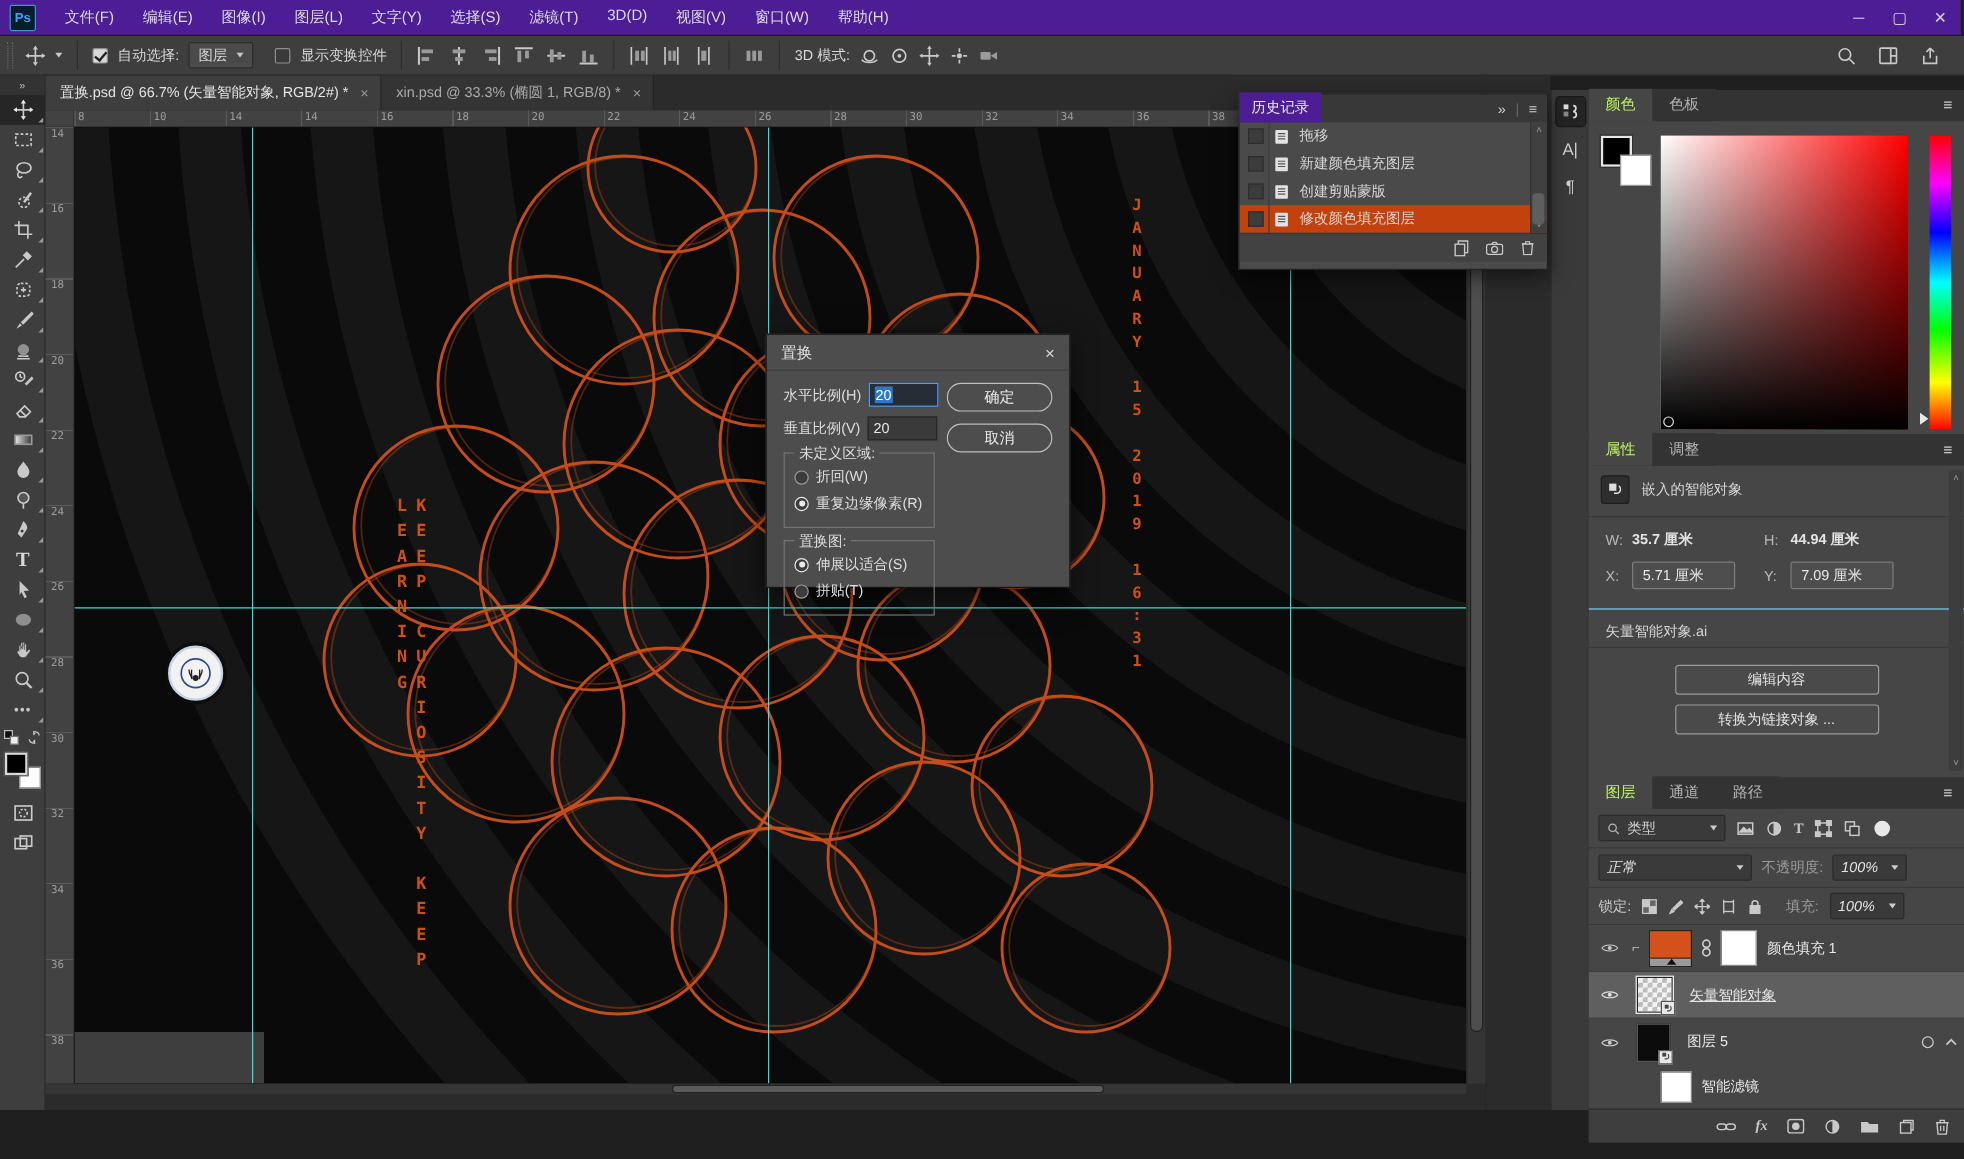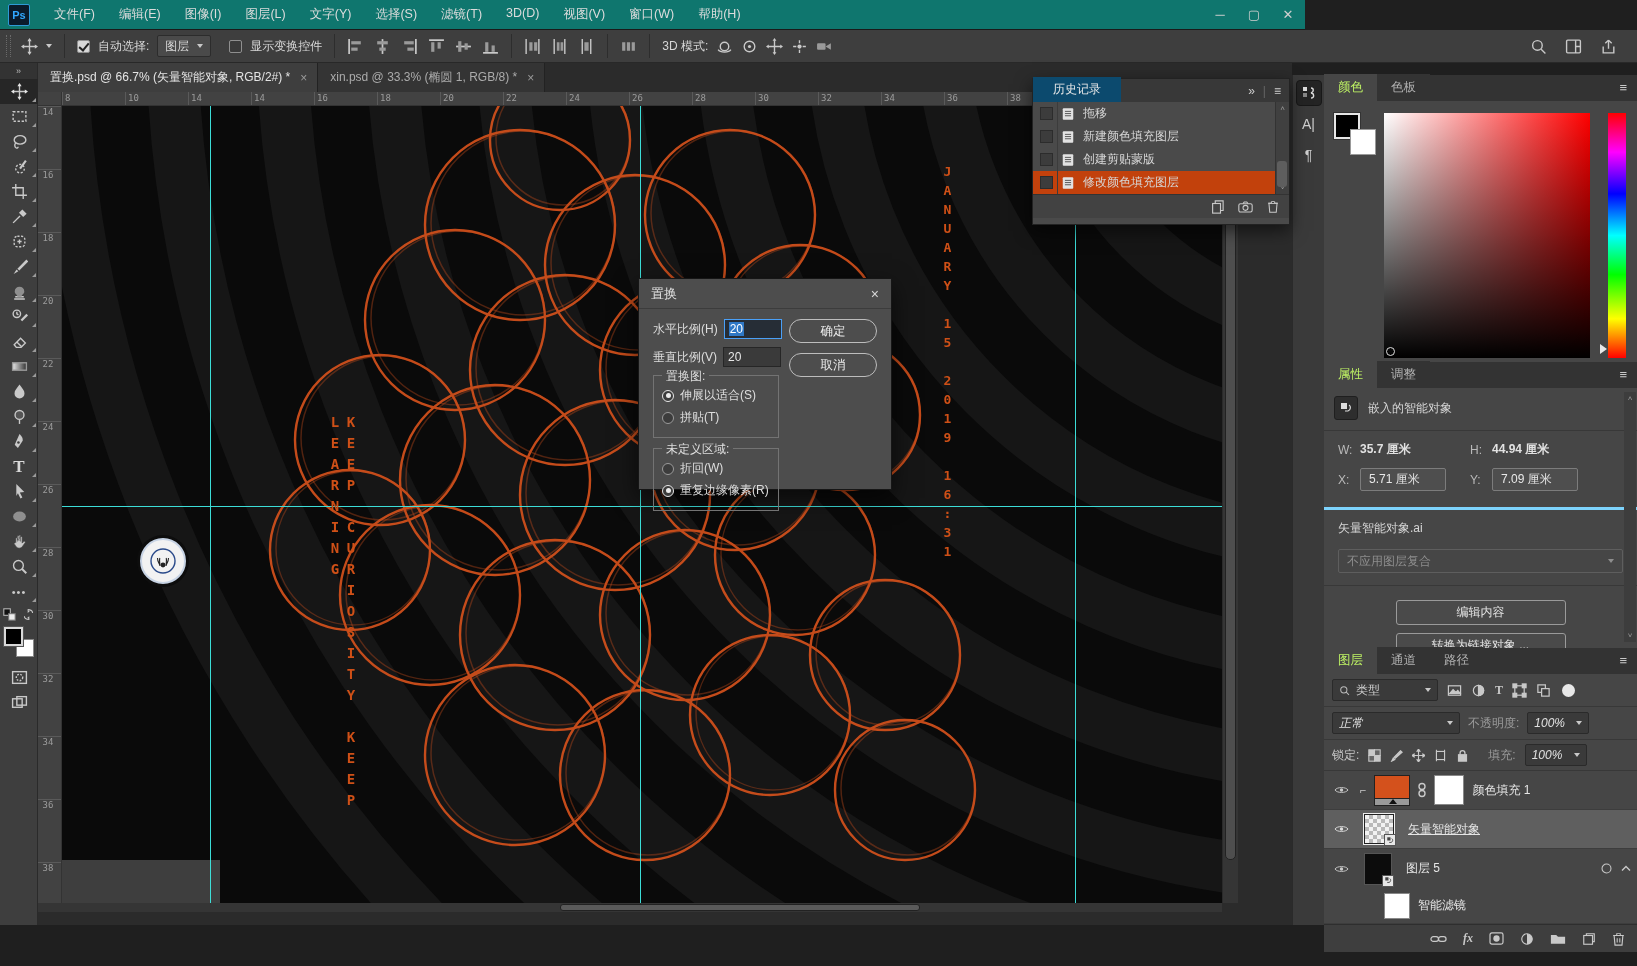--- a/index.html
+++ b/index.html
@@ -6,21 +6,21 @@
   html,body { width:1637px; height:966px; background:#1f1f1f; overflow:hidden;
     font-family:"Liberation Sans","DejaVu Sans",sans-serif; font-size:12px; color:#d6d6d6;
     -webkit-font-smoothing:antialiased; }
   .abs { position:absolute; }
   svg { display:block; }
   .ico16 { width:17px; height:17px; }
   .ico16 svg, .ico14 svg { stroke:#c9c9c9; fill:none; stroke-width:1.3; }
   .dim { color:#9a9a9a; }
 
   
-  .menubar { position:absolute; left:0; top:0; width:1305px; height:30px; background:#0f766e;
+  .menubar { position:absolute; left:0; top:0; width:1634px; height:30px; background:#4c1d95;
     display:flex; align-items:center; gap:2px; border-bottom:1px solid #1a1a1a; }
   .ps-logo { width:22px; height:22px; margin:0 10px 0 8px; background:#0b1b2b; border:1px solid #2e9bd6;
     color:#31a8ff; font-weight:bold; font-size:11px; display:flex; align-items:center; justify-content:center; border-radius:2px; }
   .menu-item { padding:6px 12px; color:#dcdcdc; font-size:12.5px; cursor:default; }
   .win-controls { margin-left:auto; display:flex; }
   .win-btn { width:34px; height:29px; display:flex; align-items:center; justify-content:center; color:#cfcfcf; font-size:13px; }
 
   
   .optionsbar { position:absolute; left:0; top:30px; width:1637px; height:33px; background:#3e3e3e;
     border-bottom:1px solid #282828; display:flex; align-items:center; gap:8px; padding:0 6px; }
@@ -105,21 +105,21 @@
     border-top:5px solid transparent; border-bottom:5px solid transparent; border-left:7px solid #e8e8e8; }
 
   
   .prop-head { display:flex; align-items:center; gap:10px; padding:8px 10px 10px; border-bottom:1px solid #383838; }
   .so-badge { width:24px; height:24px; background:#2e2e2e; border:1px solid #1f1f1f; border-radius:3px; display:flex; align-items:center; justify-content:center; }
   .whxy { padding:10px 14px 6px; font-size:12px; }
   .whxy .row { display:flex; align-items:center; margin-bottom:10px; }
   .whxy .lab { color:#b9b9b9; width:22px; }
   .whxy .val { color:#e2e2e2;font-weight:bold; }
   .xybox { background:#4e4e4e; border:1px solid #7c7c7c; border-radius:2px; padding:2px 8px; min-width:86px; color:#e8e8e8; }
-  .prop-file { padding:10px 14px 4px; color:#d6d6d6; border-top:3px solid #7dd3fc; }
+  .prop-file { padding:10px 14px 4px; color:#d6d6d6; border-top:1px solid #7dd3fc; }
   .prop-dd { margin:8px 14px 12px; height:24px; border:1px solid #5e5e5e; border-radius:2px; color:#8e8e8e;
     display:flex; align-items:center; padding:0 8px; justify-content:space-between; }
   .prop-btn { display:block; margin:8px auto; width:170px; height:25px; background:#4a4a4a; border:1px solid #9a9a9a;
     border-radius:3px; color:#e4e4e4; font-size:12px; text-align:center; line-height:23px; }
   .pscroll { position:absolute; right:1px; top:30px; bottom:4px; width:12px; background:#3d3d3d; color:#9a9a9a;
     display:flex; flex-direction:column; justify-content:space-between; align-items:center; font-size:8px; padding:2px 0; }
   .lfilter { display:flex; align-items:center; gap:9px; padding:5px 8px; border-bottom:1px solid #383838; }
   .searchbox { width:106px; height:22px; background:#3a3a3a; border:1px solid #2a2a2a; border-radius:2px;
     display:flex; align-items:center; gap:6px; padding:0 6px; color:#cfcfcf; }
   .blendrow { display:flex; align-items:center; gap:8px; padding:5px 8px; border-bottom:1px solid #383838;}
@@ -135,21 +135,21 @@
     linear-gradient(45deg,#b9b9b9 25%,#f2f2f2 25%,#f2f2f2 75%,#b9b9b9 75%); background-size:8px 8px; background-position:0 0,4px 4px; background-color:#f2f2f2; }
   .sobadge2 { position:absolute; right:-2px; bottom:-2px; width:12px; height:12px; background:#e8e8e8; border:1px solid #555;
     display:flex; align-items:center; justify-content:center; }
   .lname { font-size:12px; color:#e6e6e6; }
   .lfooter { display:flex; align-items:center; justify-content:flex-end; gap:16px; padding:6px 12px; background:#3e3e3e; border-top:1px solid #2e2e2e; }
 
   
   .history { position:absolute; left:1032px; top:78px; width:258px; height:147px; background:#4a4a4a;
     border:1px solid #222; box-shadow:0 6px 16px rgba(0,0,0,.55); z-index:40; }
   .hist-head { height:23px; background:#383838; display:flex; align-items:flex-end; }
-  .hist-tab { background:#0c4a6e; color:#e8e8e8; font-size:12px; padding:4px 20px; }
+  .hist-tab { background:#4c1d95; color:#e8e8e8; font-size:12px; padding:4px 10px; }
   .hist-ctrl { margin-left:auto; display:flex; gap:8px; padding:4px 8px; color:#cfcfcf; font-size:12px; align-items:center;}
   .hist-rows { height:92px; overflow:hidden; position:relative; }
   .hist-row { display:flex; align-items:center; gap:8px; height:23px; padding:0 4px; }
   .hist-row.selected { background:#c2410c; }
   .hist-check { width:13px; height:13px; background:#3c3c3c; border:1px solid #2c2c2c; margin-left:3px; }
   .hist-sepline { position:absolute; left:24px; top:0; bottom:0; width:1px; background:#3c3c3c; }
   .hist-scroll { position:absolute; right:0; top:23px; width:14px; height:92px; background:#404040; border-left:1px solid #333;
     display:flex; flex-direction:column; align-items:center; justify-content:space-between; color:#9a9a9a; font-size:8px; padding:2px 0;}
   .hist-thumb { position:absolute; right:2px; top:82px; width:10px; height:26px; background:#5e5e5e; border-radius:3px;}
   .hist-foot { height:24px; background:#424242; border-top:1px solid #333; display:flex; align-items:center; justify-content:flex-end; gap:14px; padding:0 10px; }
@@ -771,24 +771,20 @@
           <span class="val">44.94 厘米</span>
         </div>
         <div class="row">
           <span class="lab">X:</span>
           <span class="xybox" style="margin-right:24px">5.71 厘米</span>
           <span class="lab">Y:</span>
           <span class="xybox">7.09 厘米</span>
         </div>
       </div>
       <div class="prop-file">矢量智能对象.ai</div>
-      <div class="prop-dd">
-        <span>不应用图层复合</span>
-        <span class="caret-dn" style="border-top-color:#8e8e8e"></span>
-      </div>
       <div style="border-top:1px solid #383838; padding-top:6px;">
         <div class="prop-btn">编辑内容</div>
         <div class="prop-btn">转换为链接对象 ...</div>
       </div>
       <div class="pscroll">
           <span>˄</span>
           <span>˅</span>
         </div>
     </div>
   </div>
@@ -1109,41 +1105,41 @@
   <div class="dlg-body">
     <div class="dlg-left">
       <div class="fieldrow">
         <span class="flabel">水平比例(H)</span>
         <span class="numinput focused"><span class="selhl">20</span></span>
       </div>
       <div class="fieldrow">
         <span class="flabel">垂直比例(V)</span>
         <span class="numinput"><span>20</span></span>
       </div>
+      <div class="groupbox" style="margin-top:10px">
+        <span class="grouplegend">未定义区域:</span>
+        <div class="radiorow">
+            <span class="radio"></span>
+            <span>折回(W)</span>
+          </div>
+        <div class="radiorow">
+            <span class="radio on"></span>
+            <span>重复边缘像素(R)</span>
+          </div>
+      </div>
       <div class="groupbox">
         <span class="grouplegend">置换图:</span>
         <div class="radiorow">
             <span class="radio on"></span>
             <span>伸展以适合(S)</span>
           </div>
         <div class="radiorow">
             <span class="radio"></span>
             <span>拼贴(T)</span>
           </div>
       </div>
-      <div class="groupbox" style="margin-top:10px">
-        <span class="grouplegend">未定义区域:</span>
-        <div class="radiorow">
-            <span class="radio"></span>
-            <span>折回(W)</span>
-          </div>
-        <div class="radiorow">
-            <span class="radio on"></span>
-            <span>重复边缘像素(R)</span>
-          </div>
-      </div>
     </div>
     <div class="dlg-right">
       <div class="dlg-btn">确定</div>
       <div class="dlg-btn">取消</div>
     </div>
   </div>
 </div>
 
 </body></html>

